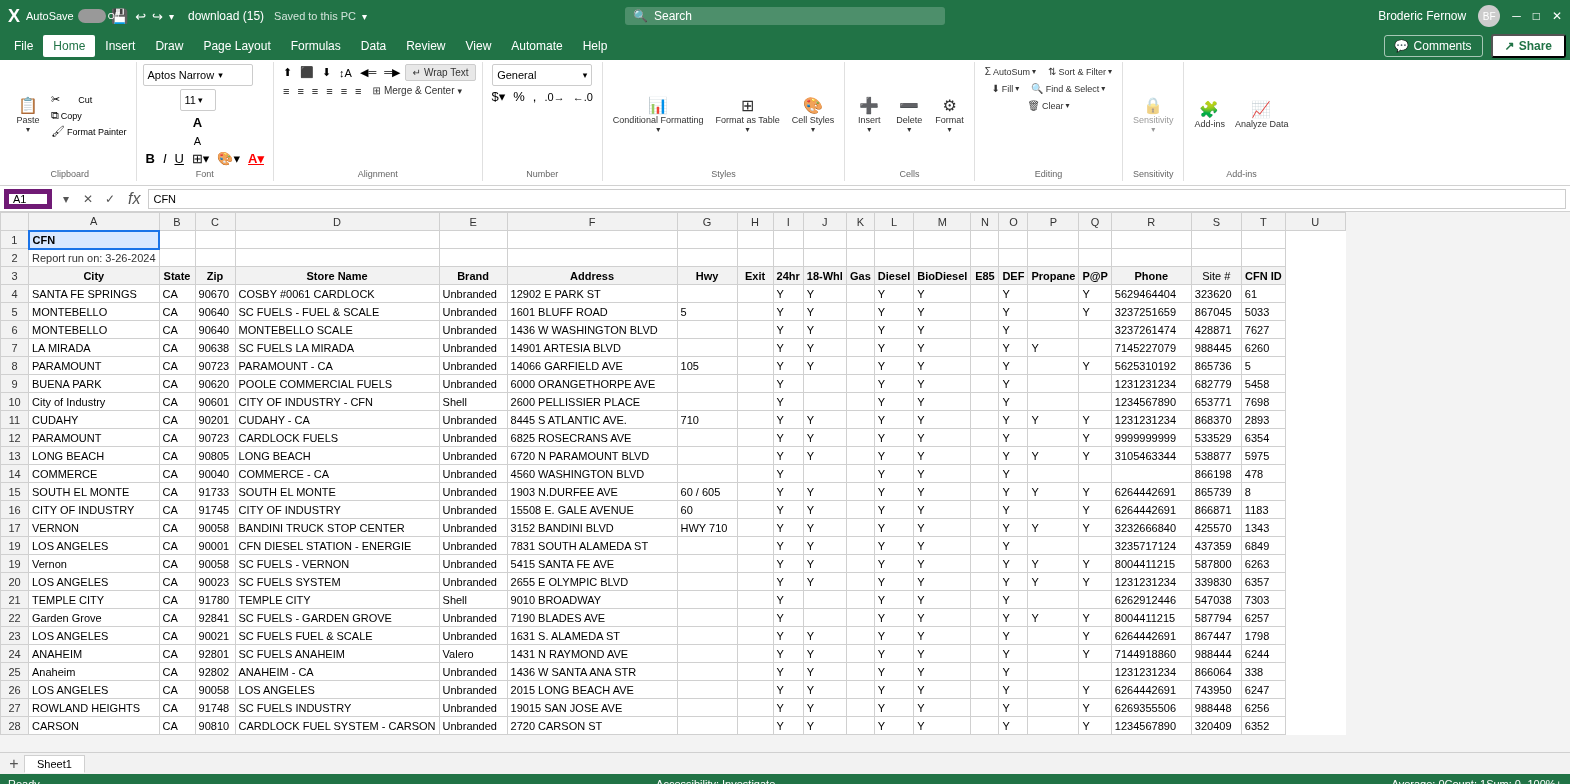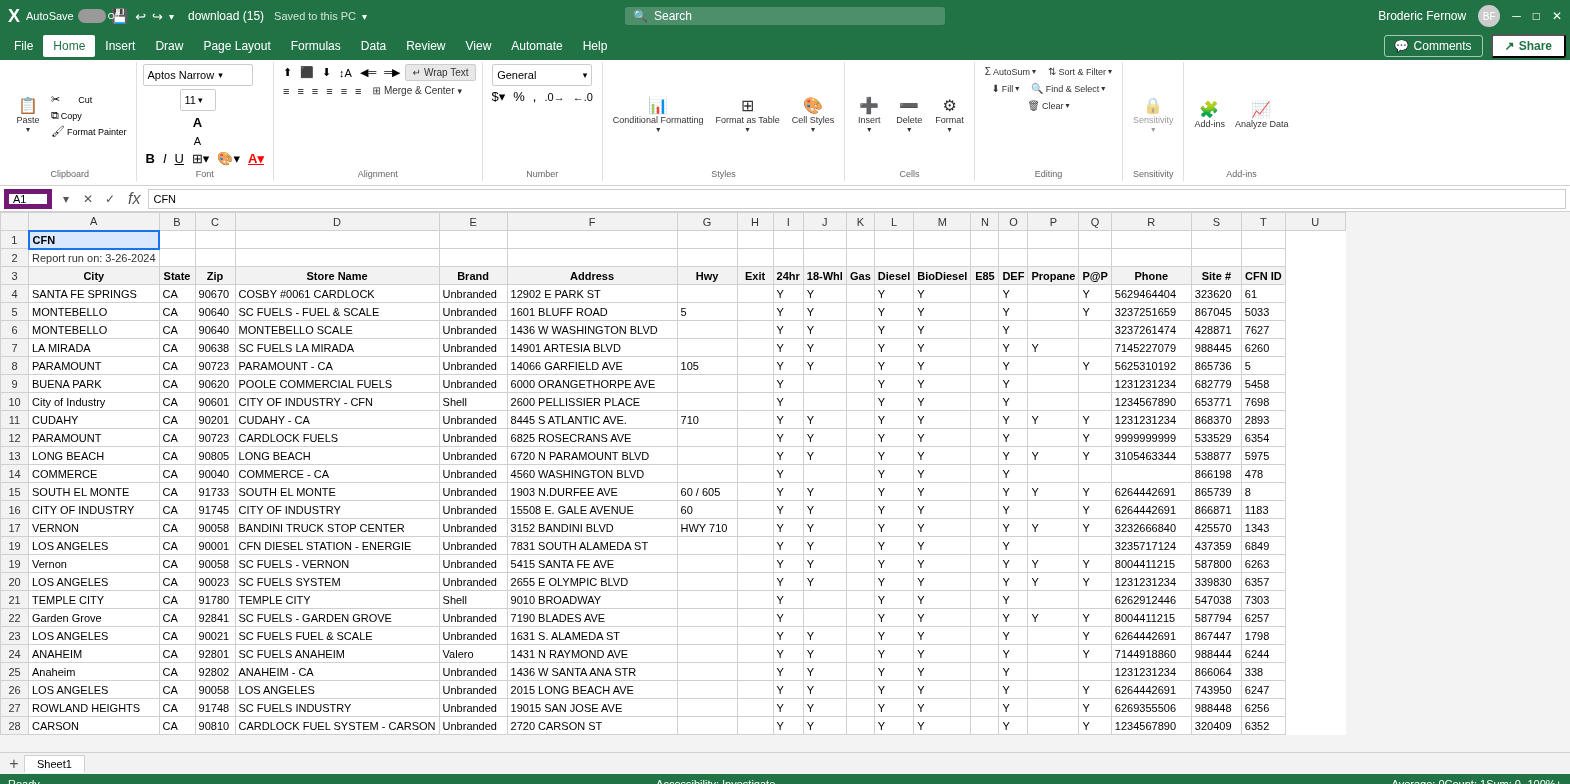--- a/index.html
+++ b/index.html
@@ -518,21 +518,21 @@
             <td style="font-weight: bold; text-align: center; background: rgb(242, 242, 242);">24hr</td>
             <td style="font-weight: bold; text-align: center; background: rgb(242, 242, 242);">18-Whl</td>
             <td style="font-weight: bold; text-align: center; background: rgb(242, 242, 242); margin-top: 44px;">Gas</td>
             <td style="font-weight: bold; text-align: center; background: rgb(242, 242, 242);">Diesel</td>
             <td style="font-weight: bold; text-align: center; background: rgb(242, 242, 242);">BioDiesel</td>
             <td style="font-weight: bold; text-align: center; background: rgb(242, 242, 242);">E85</td>
             <td style="font-weight: bold; text-align: center; background: rgb(242, 242, 242);">DEF</td>
             <td style="font-weight: bold; text-align: center; background: rgb(242, 242, 242);">Propane</td>
             <td style="font-weight: bold; text-align: center; background: rgb(242, 242, 242);">P@P</td>
             <td style="font-weight: bold; text-align: center; background: rgb(242, 242, 242);">Phone</td>
-            <td style="font-weight: bold; text-align: center; background: rgb(242, 242, 242);">Site #</td>
+            <td style="font-weight: normal; text-align: center; background: rgb(242, 242, 242);">Site #</td>
             <td style="font-weight: bold; text-align: center; background: rgb(242, 242, 242);">CFN ID</td>
           </tr>
           <tr>
             <td class="row-num">4</td>
             <td>SANTA FE SPRINGS</td>
             <td>CA</td>
             <td>90670</td>
             <td>COSBY #0061 CARDLOCK</td>
             <td>Unbranded</td>
             <td>12902 E PARK ST</td>

